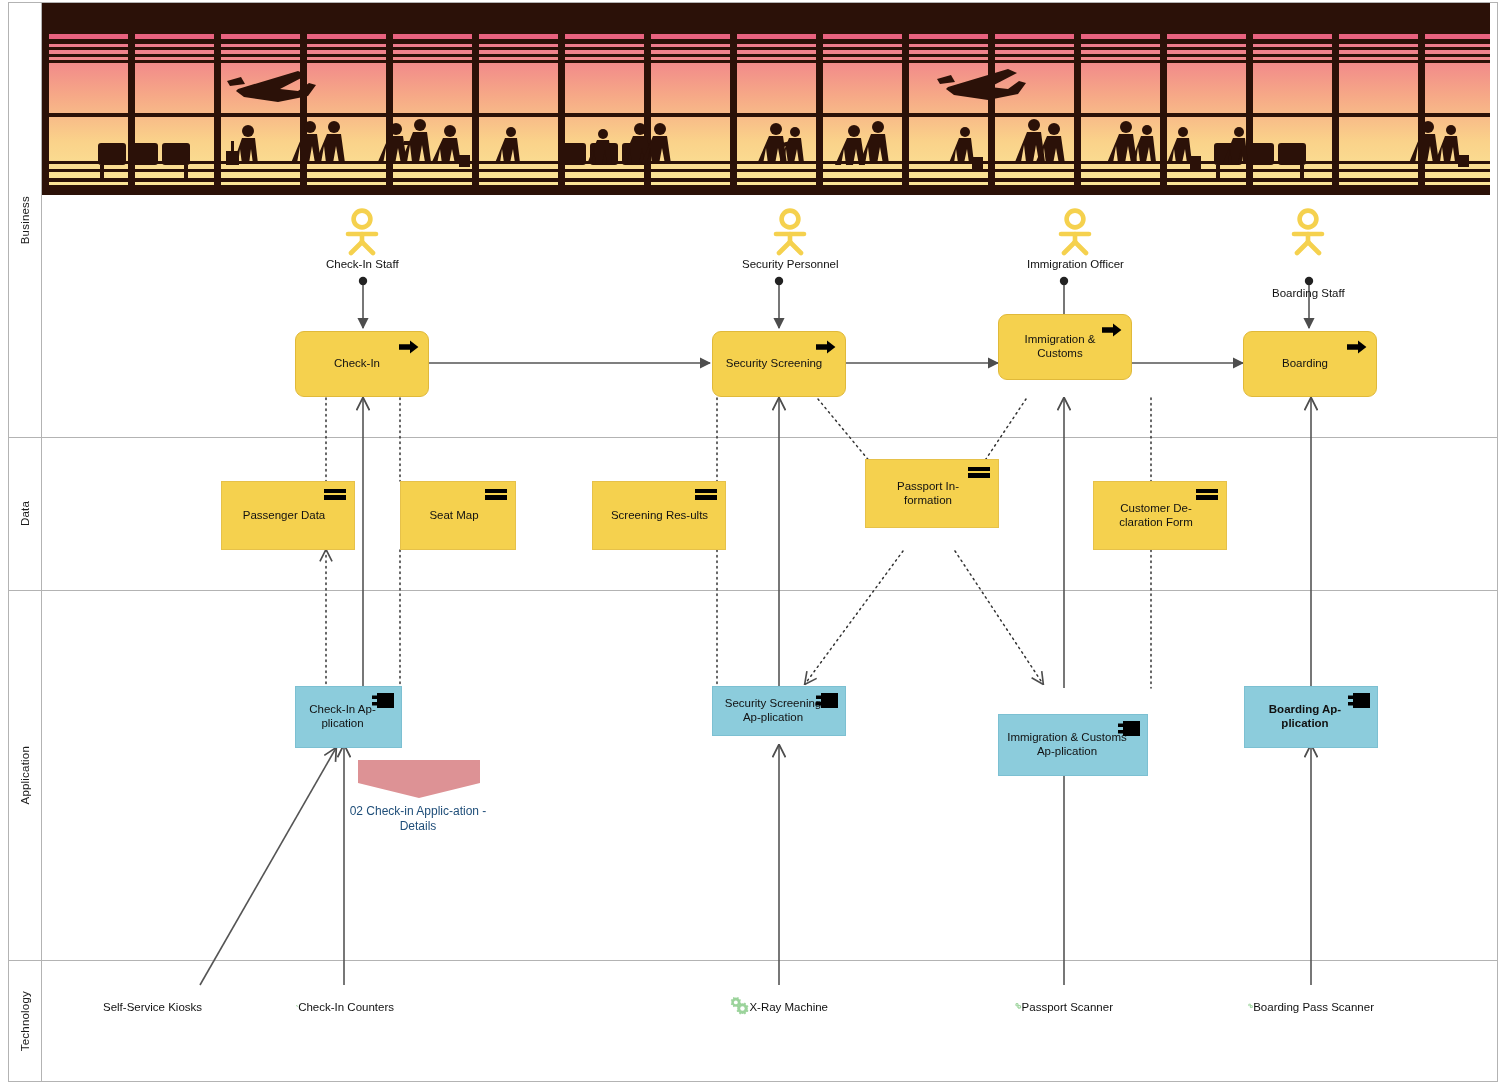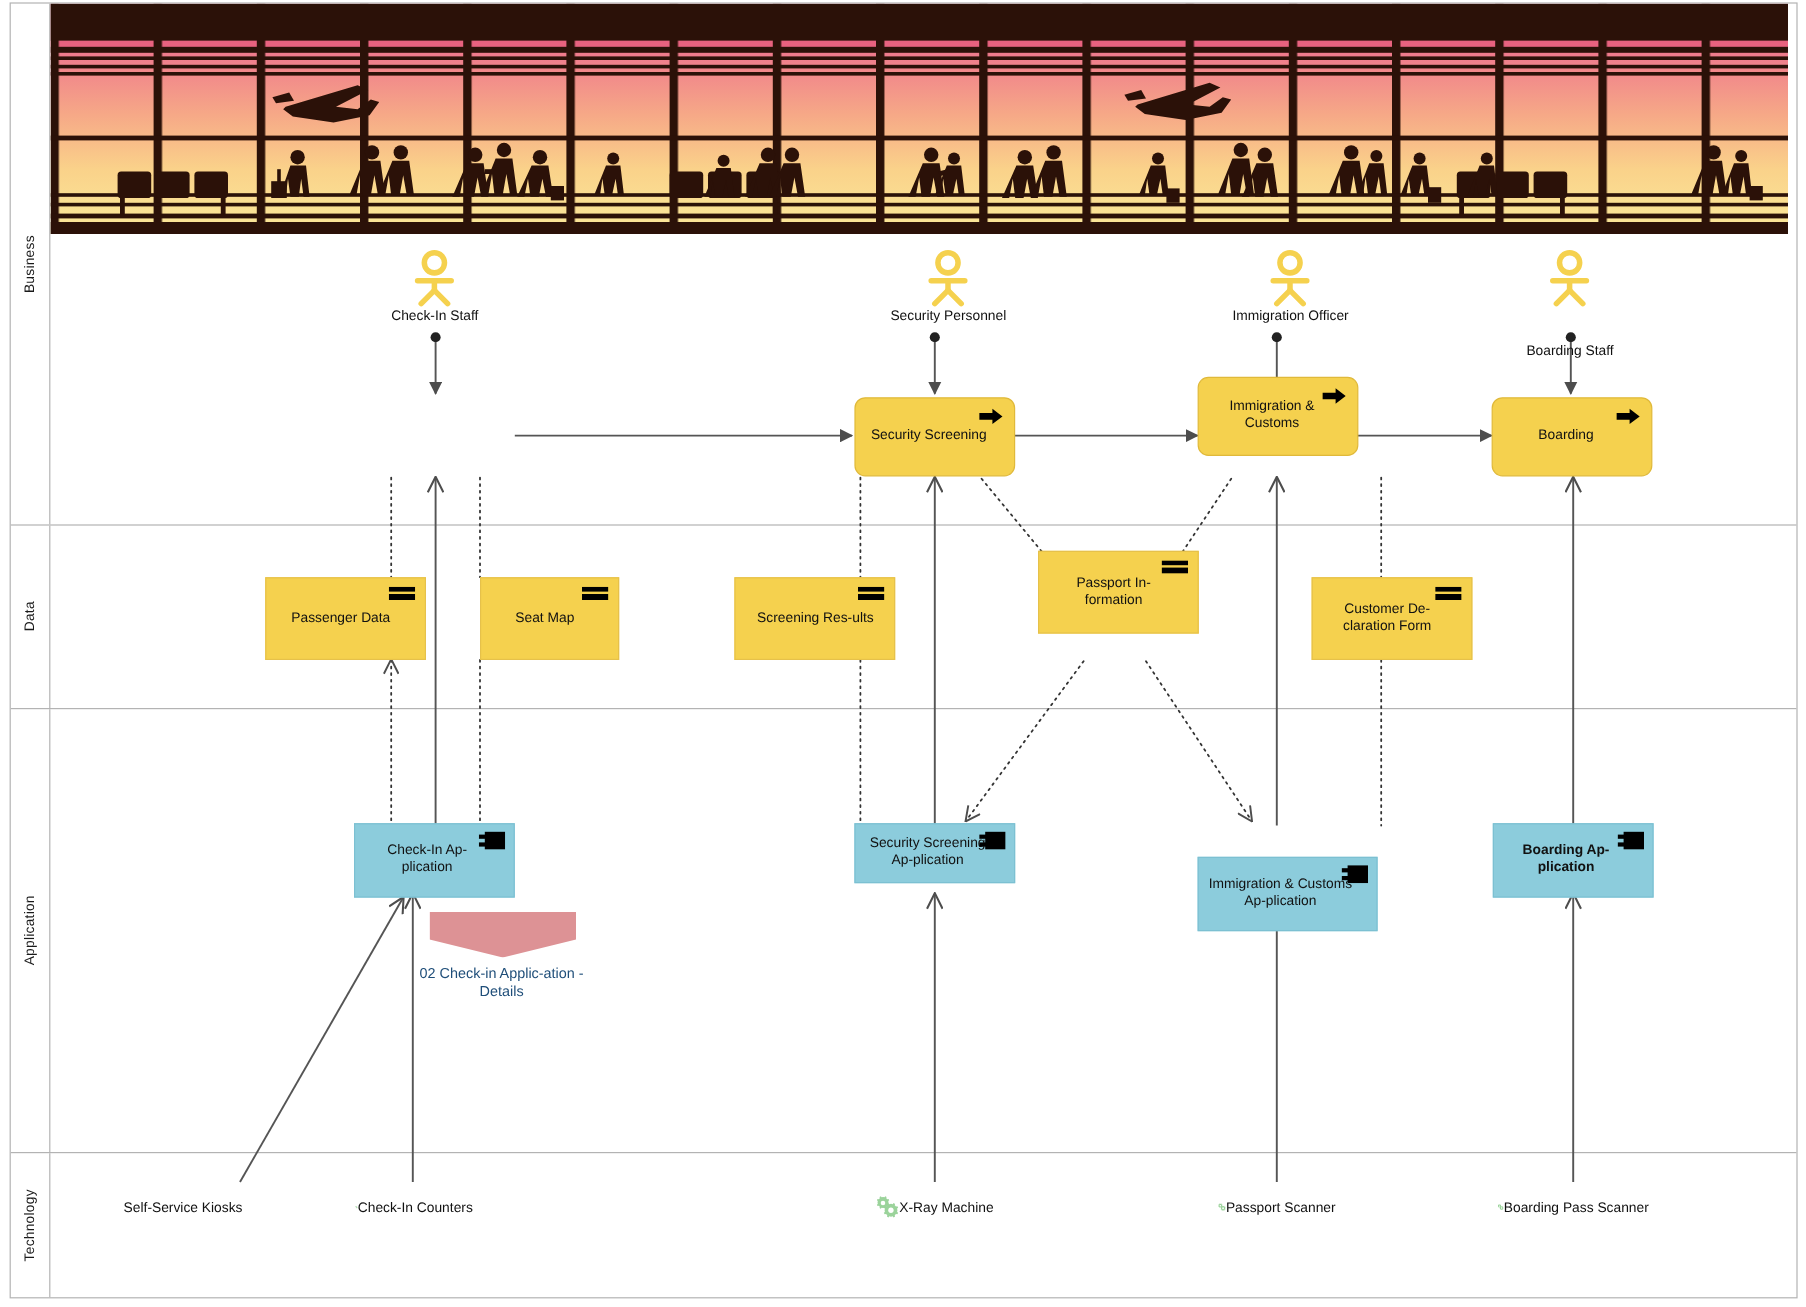--- a/index.html
+++ b/index.html
@@ -361,20 +361,26 @@
         <circle cx="18" cy="11" r="8.4"></circle>
           <line x1="4" y1="26" x2="32" y2="26"></line>
         <line x1="18" y1="26" x2="18" y2="34"></line>
           <line x1="18" y1="34" x2="7" y2="45"></line>
           <line x1="18" y1="34" x2="29" y2="45"></line>
       </g>
     </svg>
     <div class="cap">Boarding Staff</div>
   </div>
 
+  <div class="node proc" style="left:295px;top:331px;width:134px;height:66px;">
+    <span>Check-In</span>
+    <svg class="glyph" viewBox="0 0 20 14">
+      <path d="M0 4.2 h11 V0.6 L19.4 7 L11 13.4 V9.8 H0 z" fill="#000"></path>
+    </svg>
+  </div>
 
   <div class="node proc" style="left:712px;top:331px;width:134px;height:66px;">
     <span>Security Screening</span>
     <svg class="glyph" viewBox="0 0 20 14">
       <path d="M0 4.2 h11 V0.6 L19.4 7 L11 13.4 V9.8 H0 z" fill="#000"></path>
     </svg>
   </div>
 
   <div class="node proc" style="left:998px;top:314px;width:134px;height:66px;">
     <span>Immigration &amp; Customs</span>
@@ -399,21 +405,21 @@
   </div>
 
   <div class="node dataobj" style="left:400px;top:481px;width:116px;height:69px;">
     <span>Seat Map</span>
     <svg class="glyph" viewBox="0 0 22 11">
       <rect x="0" y="0" width="22" height="4" fill="#000"></rect>
         <rect x="0" y="6" width="22" height="5" fill="#000"></rect>
     </svg>
   </div>
 
-  <div class="node dataobj" style="left:612px;top:481px;width:134px;height:69px;padding-left:17px;">
+  <div class="node dataobj" style="left:592px;top:481px;width:134px;height:69px;padding-left:17px;">
     <span>Screening Res-ults</span>
     <svg class="glyph" viewBox="0 0 22 11">
       <rect x="0" y="0" width="22" height="4" fill="#000"></rect>
         <rect x="0" y="6" width="22" height="5" fill="#000"></rect>
     </svg>
   </div>
 
   <div class="node dataobj" style="left:865px;top:459px;width:134px;height:69px;">
     <span>Passport In-formation</span>
     <svg class="glyph" viewBox="0 0 22 11">
@@ -423,21 +429,21 @@
   </div>
 
   <div class="node dataobj" style="left:1093px;top:481px;width:134px;height:69px;">
     <span>Customer De-claration Form</span>
     <svg class="glyph" viewBox="0 0 22 11">
       <rect x="0" y="0" width="22" height="4" fill="#000"></rect>
         <rect x="0" y="6" width="22" height="5" fill="#000"></rect>
     </svg>
   </div>
 
-  <div class="node appcmp" style="left:295px;top:686px;width:134px;height:62px;">
+  <div class="node appcmp" style="left:295px;top:686px;width:107px;height:62px;">
     <span>Check-In Ap-plication</span>
     <svg class="glyph" viewBox="0 0 22 15">
       <rect x="5" y="0" width="17" height="15" fill="#000"></rect>
       <rect x="0" y="2.5" width="8" height="3.5" fill="#000"></rect>
       <rect x="0" y="9" width="8" height="3.5" fill="#000"></rect>
     </svg>
   </div>
 
   <div class="node appcmp" style="left:712px;top:686px;width:134px;height:50px;">
     <span>Security Screening Ap-plication</span>

